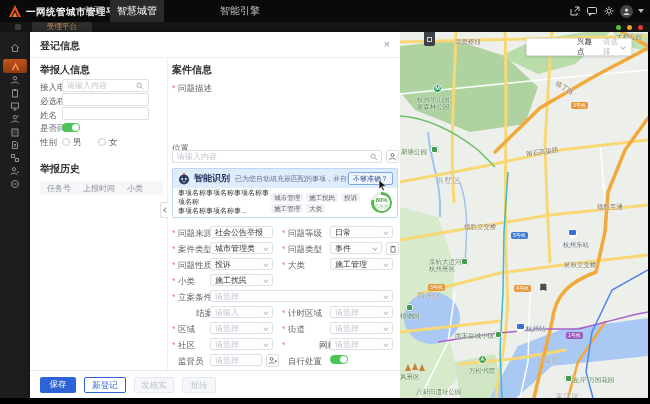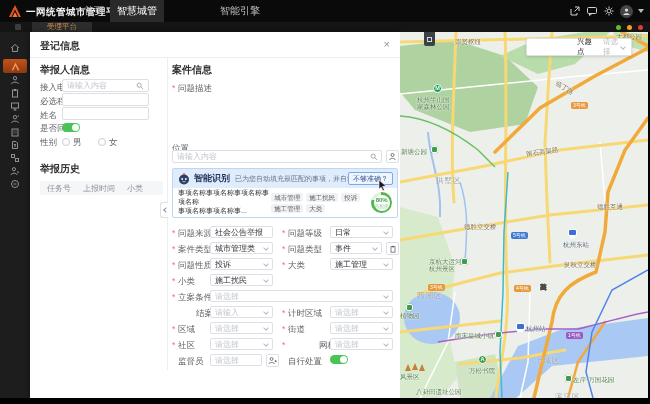--- a/index.html
+++ b/index.html
@@ -411,20 +411,26 @@
       </div>
     <span class="icon-btn" style="left:236px;top:322px;">
       <svg width="9" height="9" viewBox="0 0 10 10">
           <circle cx="4" cy="3.3" r="1.6" fill="none" stroke="#666" stroke-width="1"></circle>
           <path d="M1 9 C1 6.6 7 6.6 7 9 M7.3 5.8 H9.7 M8.5 4.6 V7" fill="none" stroke="#666" stroke-width="1"></path>
         </svg>
     </span>
     <span class="lbl c2l" style="top:324px;">自行处置</span>
     <span class="toggle" style="left:300px;top:323px;"></span>
 
+    <div id="m-footer">
+      <span class="btn" id="btn-save">保存</span>
+      <span class="btn" id="btn-new">新登记</span>
+      <span class="btn disabled" id="btn-verify">发核实</span>
+      <span class="btn disabled" id="btn-transfer">批转</span>
+    </div>
   </div>
 
   <div id="map">
     <svg width="248" height="366" viewBox="0 0 248 366">
 
       <path d="M0,14 L55,8 L105,24 L138,55 L125,92 L70,100 L15,78 L0,60 Z" fill="#aed3a0"></path>
       <path d="M100,24 L135,8 L185,0 L210,0 L175,32 L138,42 Z" fill="#b9dcab"></path>
       <path d="M213,0 L248,2 L248,20 L220,12 Z" fill="#bfe0b2"></path>
       <path d="M0,175 L38,185 L55,235 L48,300 L58,345 L40,366 L0,366 Z" fill="#d8eacc"></path>
       <path d="M55,330 L95,322 L105,366 L60,366 Z" fill="#cfe5c3"></path>

